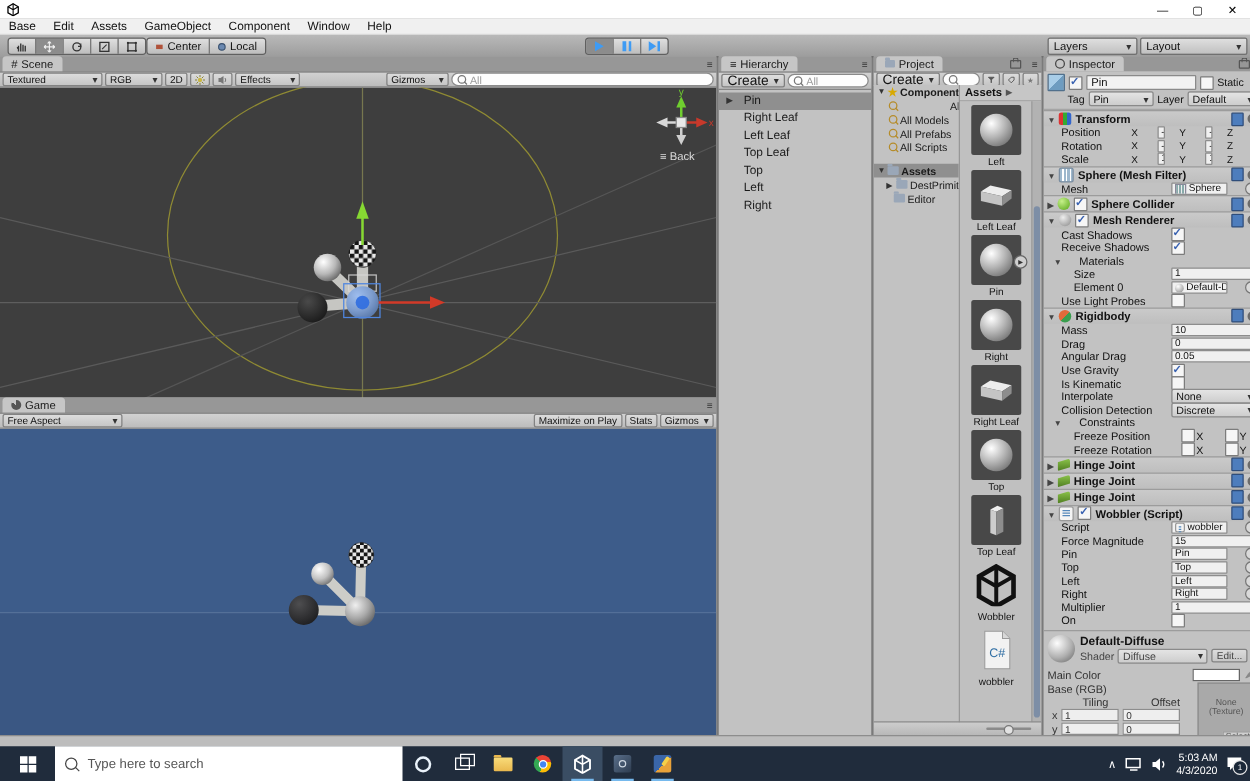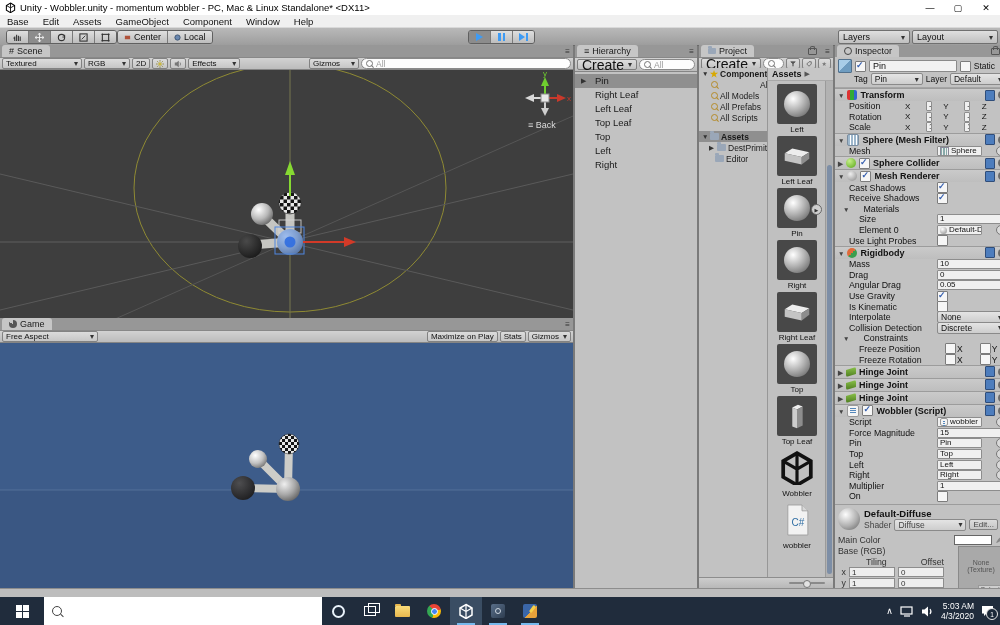--- a/index.html
+++ b/index.html
@@ -40,21 +40,21 @@
   .sbtn{background:linear-gradient(#dcdcdc,#c6c6c6);border:1px solid #828282;height:9px;font-size:8px;display:flex;align-items:center;padding:0 3px;border-radius:2px;white-space:nowrap;}
   .spacer{flex:1;}
   .srch{background:#fdfdfd;border:1px solid #8a8a8a;border-radius:7px;height:9px;display:flex;align-items:center;padding:0 4px;gap:3px;}
   .srch input{border:none;outline:none;background:transparent;font-size:8.5px;width:100%;padding:0;color:#333;font-family:"Liberation Sans",sans-serif;}
   .srch input::placeholder{color:#9a9a9a;}
   .lens{width:5px;height:5px;border:1px solid #777;border-radius:50%;position:relative;flex:0 0 auto;}
   .lens::after{content:"";position:absolute;width:3px;height:1px;background:#777;left:4px;top:5px;transform:rotate(45deg);}
   
   .viewsvg{display:block;}
   
-  .cbtn{background:linear-gradient(#dedede,#c4c4c4);border:1px solid #7f7f7f;border-radius:2px;font-size:14px;height:9px;display:flex;align-items:center;padding:0 4px;}
+  .cbtn{background:linear-gradient(#dedede,#c4c4c4);border:1px solid #7f7f7f;border-radius:2px;font-size:11px;height:9px;display:flex;align-items:center;padding:0 4px;}
   .hrow{height:14px;line-height:14px;padding-left:20px;font-size:9.5px;color:#1a1a1a;position:relative;white-space:nowrap;}
   .hrow.sel{background:#8f8f8f;}
   .hfold{position:absolute;left:6px;top:0;font-size:7px;color:#333;}
   
   .ptree{position:absolute;left:0;top:23px;bottom:10px;width:68px;border-right:1px solid #979797;overflow:hidden;background:#c2c2c2;}
   .trow{height:11px;display:flex;align-items:center;font-size:8.5px;white-space:nowrap;overflow:hidden;padding-left:3px;gap:2px;color:#1a1a1a;}
   .trow.sel{background:#8f8f8f;}
   .trow.bold{font-weight:bold;}
   .tfold{font-size:6.5px;color:#333;width:6px;flex:0 0 auto;}
   .star{color:#d8a900;font-size:9px;}
@@ -167,21 +167,20 @@
 
 <div id="win">
 
   <div class="titlebar">
     <span class="appicon">
       <svg width="11" height="11" viewBox="0 0 32 32">
           <path d="M16 3 L28 10 V24 L16 31 L4 24 V10 Z" fill="none" stroke="#000" stroke-width="3"></path>
           <path d="M16 3 V17 M28 10 L16 17 M4 10 L16 17 M16 31 V17" stroke="#000" stroke-width="2.5"></path>
         </svg>
     </span>
-    <span>Unity - Wobbler.unity - momentum wobbler - PC, Mac &amp; Linux Standalone* &lt;DX11&gt;</span>
     <div class="wbtns">
       <span class="wbtn">—</span>
       <span class="wbtn">▢</span>
       <span class="wbtn">✕</span>
     </div>
   </div>
 
   <div class="menubar">
     <span class="menu">Base</span>
     <span class="menu">Edit</span>
@@ -967,20 +966,21 @@
     <div class="startbtn">
         <span class="winlogo">
           <i></i>
           <i></i>
           <i></i>
           <i></i>
         </span>
       </div>
     <div class="tsearch">
         <span class="lens"></span>
+        <input placeholder="Type here to search" style="">
       </div>
     <div class="ticon">
         <span class="cortana"></span>
       </div>
     <div class="ticon">
         <span class="tview"></span>
       </div>
     <div class="ticon">
         <span class="fexp"></span>
       </div>

